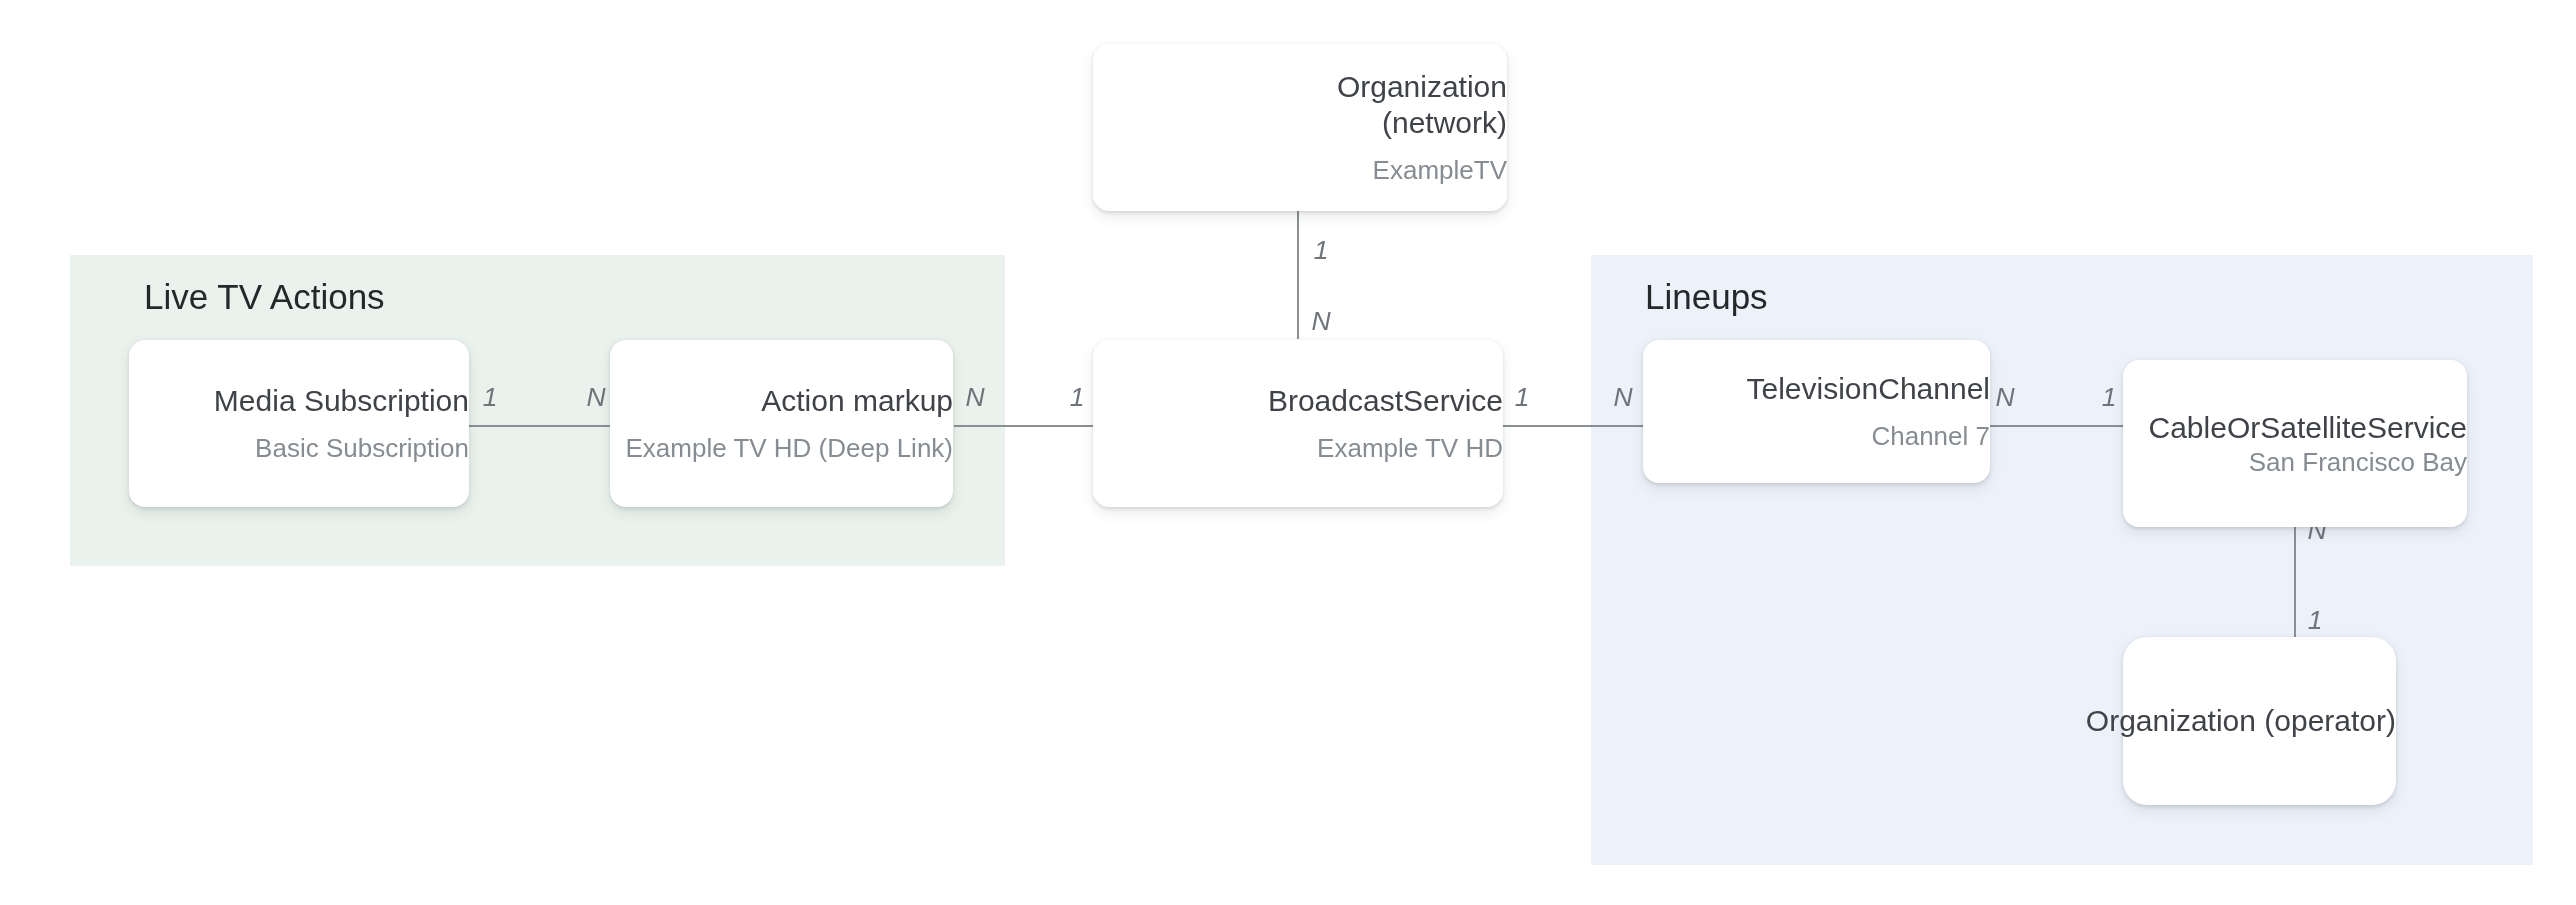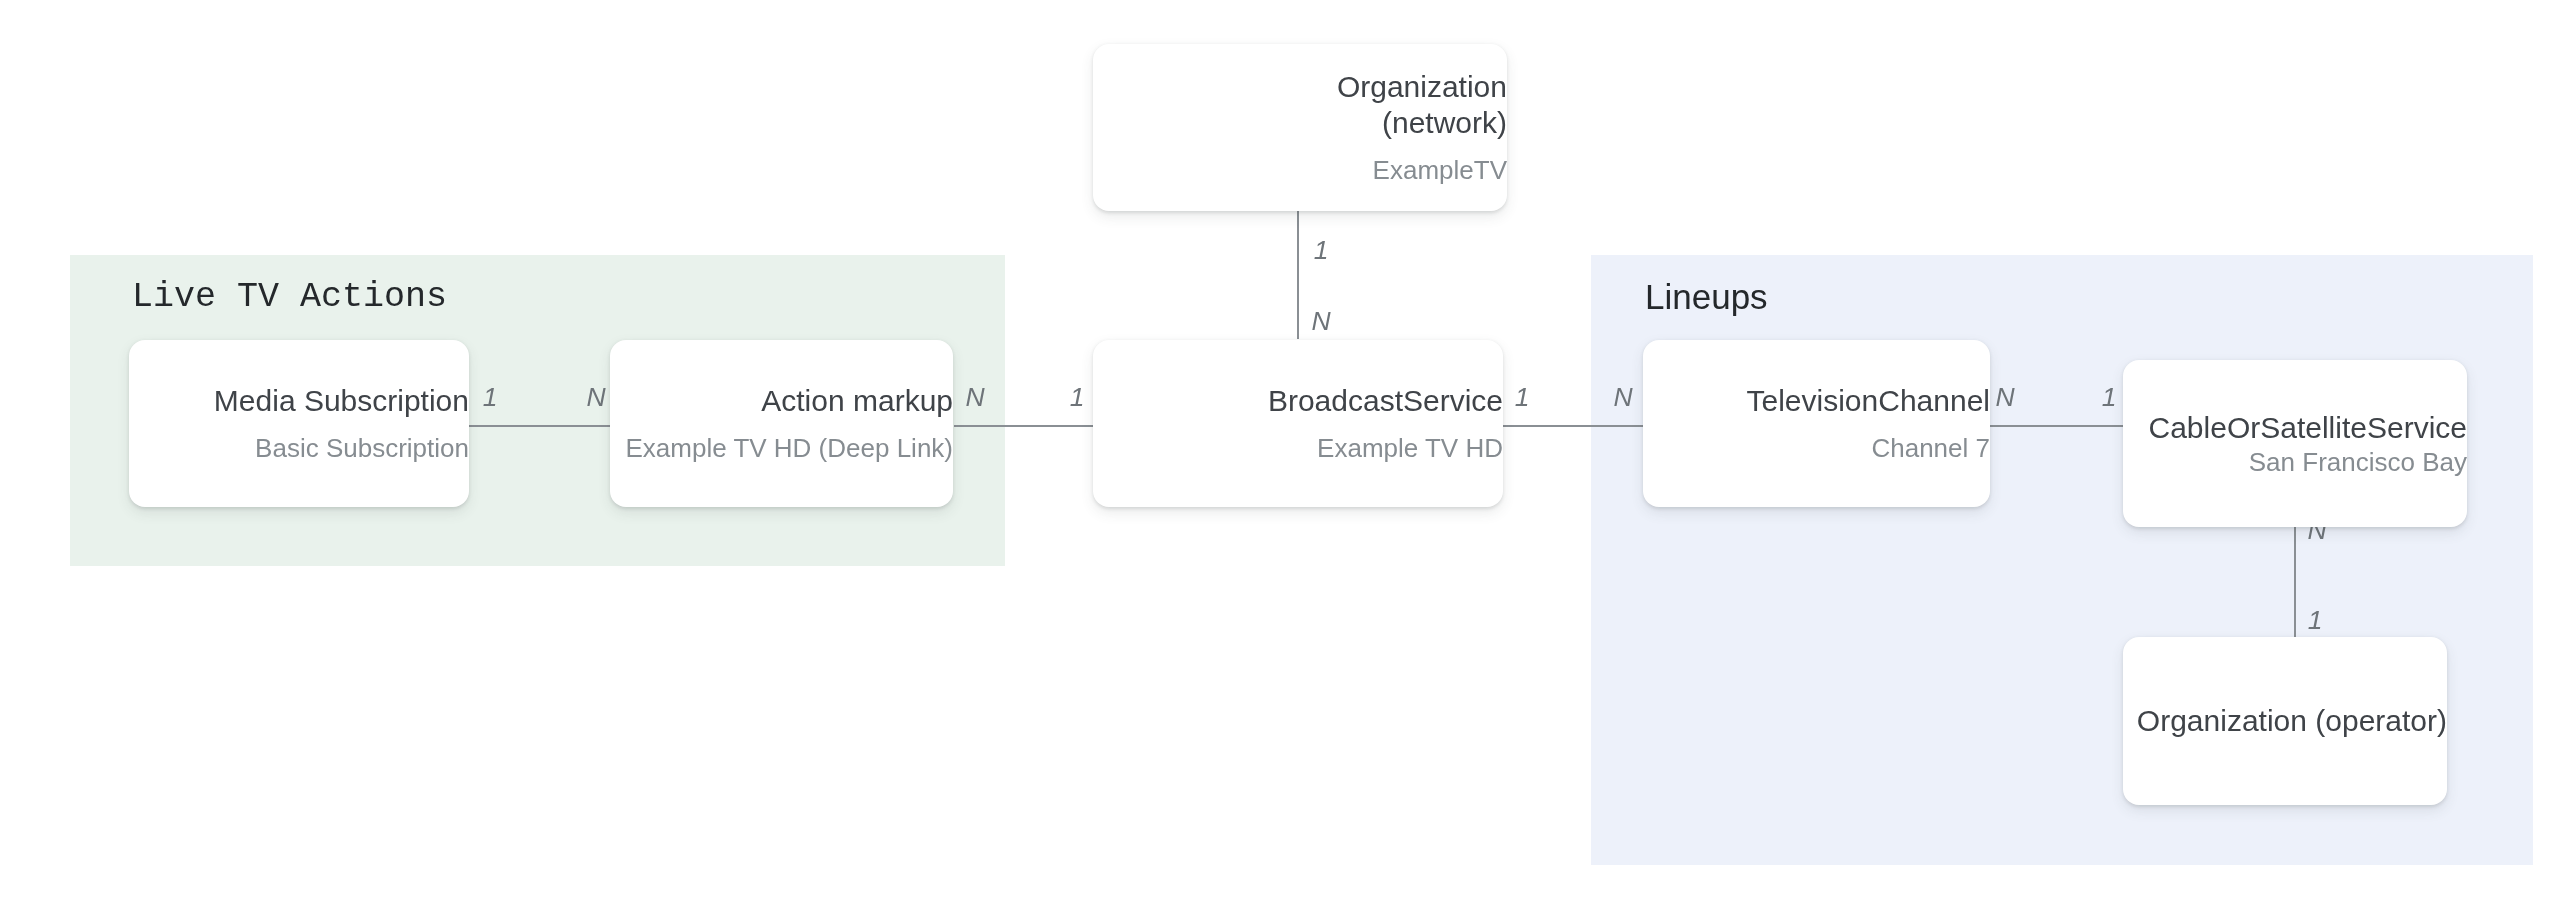--- a/index.html
+++ b/index.html
@@ -66,21 +66,21 @@
 </style>
 </head>
 <body>
 
 <div class="canvas">
 
   <div class="region" style="left: 70px; top: 255px; width: 935px; height: 311px; background-color: rgb(233, 242, 236);"></div>
 
   <div class="region" style="left: 1591px; top: 255px; width: 942px; height: 610px; background-color: rgb(237, 241, 250);"></div>
 
-  <div class="region-label" style="left:132px; top:276px;font-family:Liberation Mono, monospace;">Live TV Actions</div>
+  <div class="region-label" style="left:144px; top:276px;">Live TV Actions</div>
 
   <div class="region-label" style="left:1645px; top:276px;">Lineups</div>
 
   <div class="vline" style="left:1297px; top:211px; height:128px;"></div>
   <div class="hline" style="left:469px; top:425px; width:142px;"></div>
   <div class="hline" style="left:954px; top:425px; width:139px;"></div>
   <div class="hline" style="left:1503px; top:425px; width:140px;"></div>
   <div class="hline" style="left:1990px; top:425px; width:134px;"></div>
   <div class="vline" style="left:2294px; top:507px; height:130px;"></div>
 
@@ -116,28 +116,28 @@
   <div class="node" style="left:129px; top:340px; width:340px; height:167px;">
     <div class="node-title">Media Subscription</div>
     <div class="node-subtitle first">Basic Subscription</div>
   </div>
 
   <div class="node" style="left:1093px; top:340px; width:410px; height:167px;">
     <div class="node-title">BroadcastService</div>
     <div class="node-subtitle first">Example TV HD</div>
   </div>
 
-  <div class="node" style="left:1643px; top:340px; width:347px; height:167px;">
+  <div class="node" style="left:1643px; top:340px; width:347px; height:143px;">
     <div class="node-title">TelevisionChannel</div>
     <div class="node-subtitle first">Channel 7</div>
   </div>
 
   <div class="node" style="left:2123px; top:360px; width:344px; height:167px;">
     <div class="node-title">CableOrSatelliteService</div>
     <div class="node-subtitle">San Francisco Bay</div>
   </div>
 
-  <div class="node" style="left:2123px; top:637px; width:324px; height:168px;">
+  <div class="node" style="left:2123px; top:637px; width:273px; height:168px;border-radius:24px;">
     <div class="node-title">Organization (operator)</div>
   </div>
 
 </div>
 
 
 </body></html>

